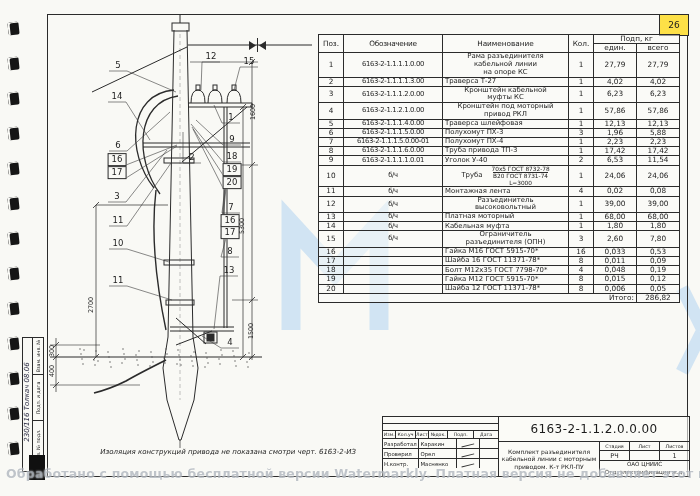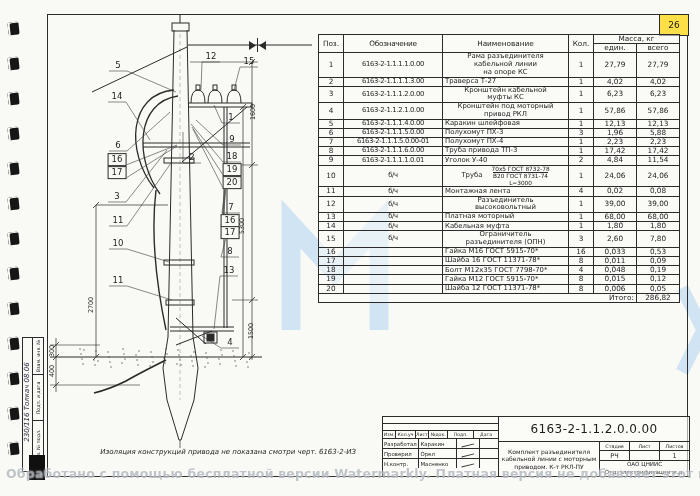--- a/index.html
+++ b/index.html
@@ -306,21 +306,21 @@
 
   <div class="note">Изоляция конструкций привода не показана смотри черт. 6163-2-ИЗ</div>
 
   <table class="ptable">
     <thead>
       <tr>
         <th class="c-pos" rowspan="2">Поз.</th>
         <th class="c-des" rowspan="2">Обозначение</th>
         <th class="c-name center" rowspan="2">Наименование</th>
         <th class="c-qty" rowspan="2">Кол.</th>
-        <th colspan="2">Масса, кг</th>
+        <th colspan="2">Подп, кг</th>
       </tr>
       <tr>
         <th class="c-unit">един.</th>
         <th class="c-total">всего</th>
       </tr>
     </thead>
     <tbody>
         <tr>
           <td class="c-pos">1</td>
           <td class="c-des">6163-2-1.1.1.1.0.00</td>
@@ -362,21 +362,21 @@
             <div>привод РКЛ</div>
           </td>
           <td class="c-qty">1</td>
           <td class="c-unit">57,86</td>
           <td class="c-total">57,86</td>
         </tr>
         <tr>
           <td class="c-pos">5</td>
           <td class="c-des">6163-2-1.1.1.4.0.00</td>
           <td class="c-name">
-            <div>Каракин шлейфовая</div>
+            <div>Траверса шлейфовая</div>
           </td>
           <td class="c-qty">1</td>
           <td class="c-unit">12,13</td>
           <td class="c-total">12,13</td>
         </tr>
         <tr>
           <td class="c-pos">6</td>
           <td class="c-des">6163-2-1.1.1.5.0.00</td>
           <td class="c-name">
             <div>Полухомут ПХ-3</div>
@@ -405,21 +405,21 @@
           <td class="c-unit">17,42</td>
           <td class="c-total">17,42</td>
         </tr>
         <tr>
           <td class="c-pos">9</td>
           <td class="c-des">6163-2-1.1.1.1.0.01</td>
           <td class="c-name">
             <div>Уголок У-40</div>
           </td>
           <td class="c-qty">2</td>
-          <td class="c-unit">4,84</td>
+          <td class="c-unit">6,53</td>
           <td class="c-total">11,54</td>
         </tr>
         <tr>
           <td class="c-pos">10</td>
           <td class="c-des">б/ч</td>
           <td class="c-name center">
             <div class="fr-wrap">
               <span class="fr-pre">Труба</span>
               <span class="fr">
                 <span class="fr-t">70х5 ГОСТ 8732-78</span>

